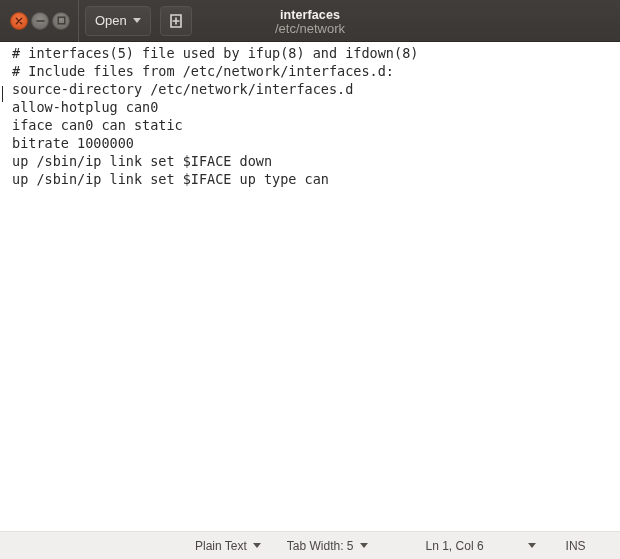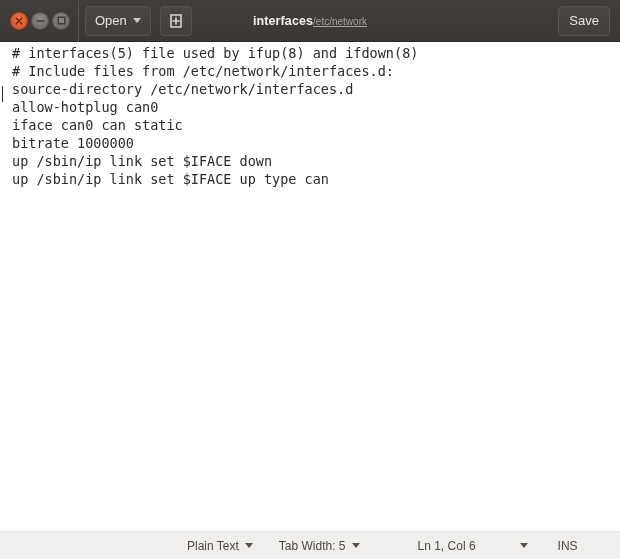--- a/index.html
+++ b/index.html
@@ -99,36 +99,36 @@
     justify-content: center;
     margin-left: 9px;
   }
 
   .title-wrap {
     position: absolute;
     left: 0; right: 0;
     top: 0;
     height: 42px;
     display: flex;
+    flex-direction: column;
     align-items: center;
     justify-content: center;
     pointer-events: none;
   }
   .title {
     color: #f3f1ee;
     font-size: 12.5px;
     font-weight: bold;
     line-height: 14px;
     letter-spacing: 0.1px;
   }
   .subtitle {
     color: #a8a49e;
-    font-size: 10px;
+    font-size: 13px;
     line-height: 13px;
-    text-decoration: underline;
   }
 
   .save-btn {
     margin-left: auto;
     background: linear-gradient(to bottom, #4a4744 0%, #413e3b 100%);
     border: 1px solid #56524e;
     border-radius: 4px;
     color: #e8e5e0;
     font-size: 13px;
     height: 30px;
@@ -169,21 +169,21 @@
   
   .statusbar {
     height: 28px;
     min-height: 28px;
     background: #f0efee;
     border-top: 1px solid #e2e0de;
     display: flex;
     font-size: 12px;
     color: #4b4843;
     box-sizing: border-box;
-    padding: 0 16px 0 8px;
+    padding: 0 16px 0 16px;
   }
   .sb-item {
     display: flex;
     align-items: center;
     gap: 6px;
     white-space: nowrap;
     cursor: default;
   }
   .sb-caret {
     width: 0; height: 0;
@@ -235,23 +235,20 @@
         <path d="M4 3 H14 V15 H4 Z" fill="none" stroke="#d8d5d0" stroke-width="1.6"></path>
         <path d="M9 6 V12 M6 9 H12" stroke="#d8d5d0" stroke-width="1.6" stroke-linecap="round"></path>
       </svg>
     </div>
 
     <div class="title-wrap">
       <div class="title">interfaces</div>
       <div class="subtitle">/etc/network</div>
     </div>
 
-    <div class="save-btn">
-      <span>Save</span>
-    </div>
   </div>
 
   <div class="editor">
     <pre class="code"><span class="line"># interfaces(5) file used by ifup(8) and ifdown(8)</span><span class="line"># Include files from /etc/network/interfaces.d:</span><span class="line">source-directory /etc/network/interfaces.d</span><span class="line">allow-hotplug can0</span><span class="line">iface can0 can static</span><span class="line">bitrate 1000000</span><span class="line">up /sbin/ip link set $IFACE down</span><span class="line">up /sbin/ip link set $IFACE up type can</span></pre>
     <div class="caretbar"></div>
   </div>
 
   <div class="statusbar">
     <div class="sb-item sp-left">
       <span>Plain Text</span>

